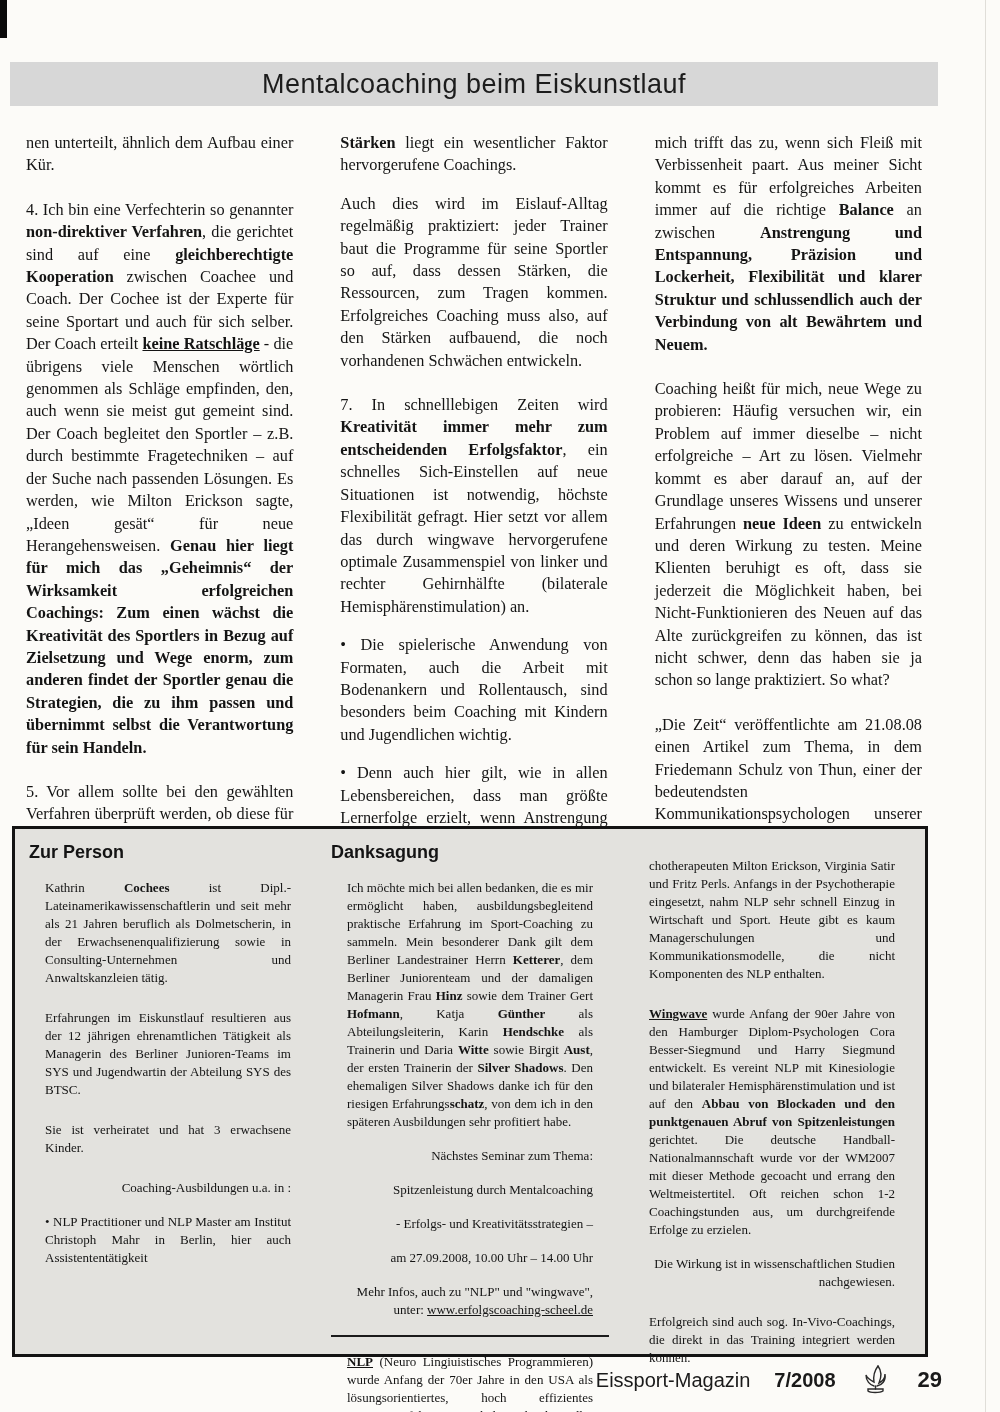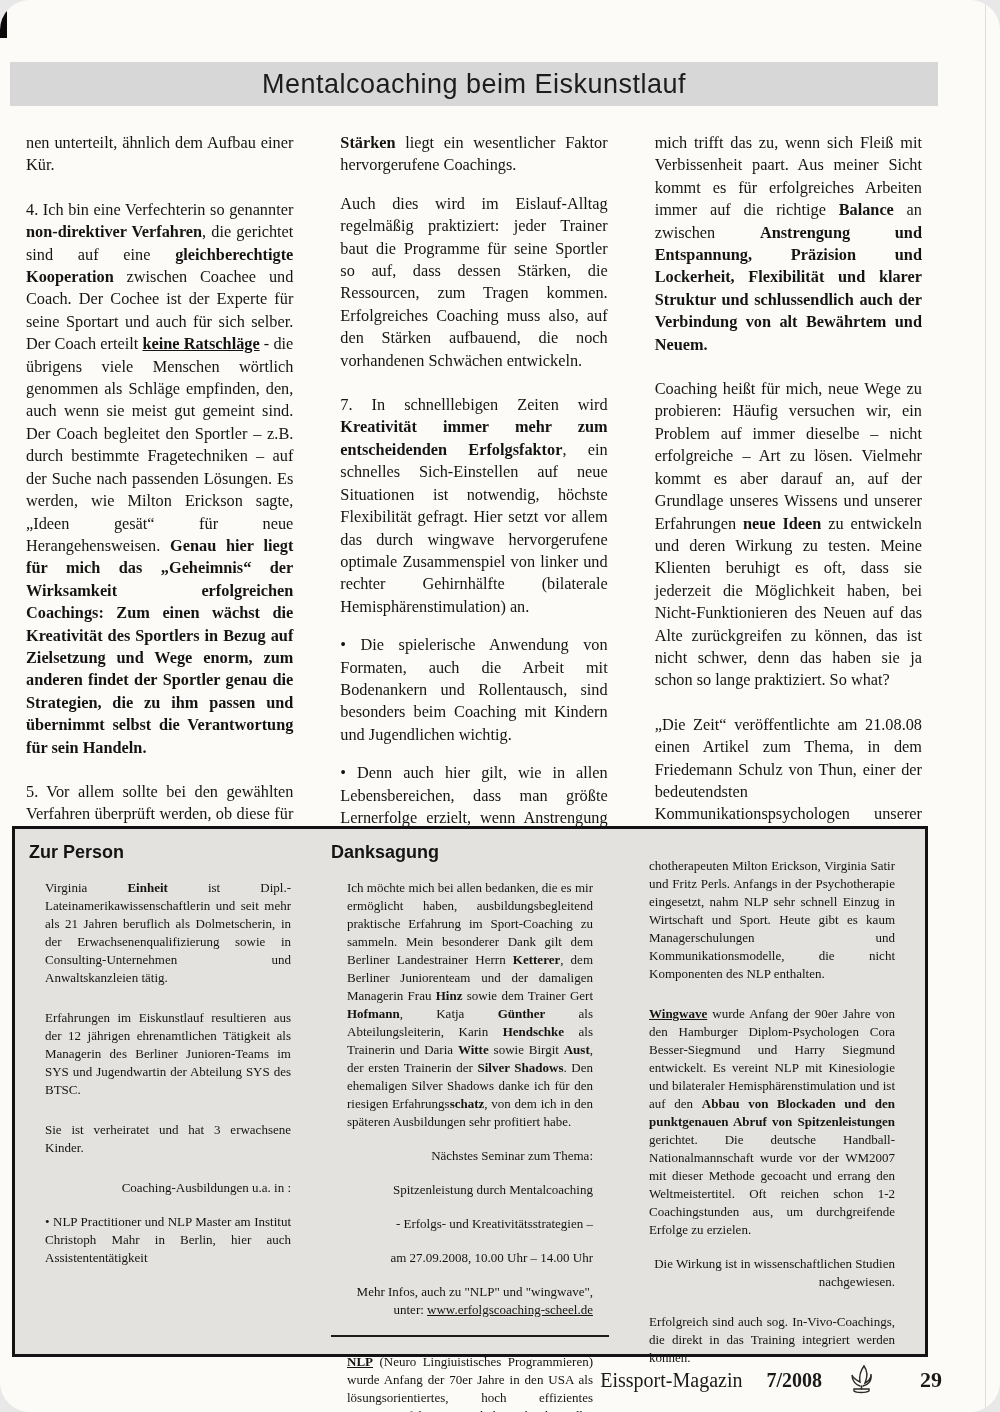--- a/index.html
+++ b/index.html
@@ -4,21 +4,20 @@
 <style>
   html,body{margin:0;padding:0;background:#e8e8e8;}
   .page{
     position:relative;
     width:1000px;height:1412px;
     margin:0 auto;
     background:#fcfbf8;
     overflow:hidden;
     font-family:"Liberation Serif", serif;
     color:#141414;
-    border-radius:30px;
   }
   .corner-mark{
     position:absolute;left:0;top:0;width:7px;height:38px;background:#0a0a0a;
   }
   .scan-edge{
     position:absolute;top:0;right:14px;width:1px;height:100%;background:#e0ded9;
   }
   .header-bar{
     position:absolute;left:10px;top:62px;width:928px;height:44px;
     background:#d7d7d7;
@@ -64,25 +63,25 @@
     box-sizing:border-box;
     border:3px solid #131313;
     background:#e3e2de;
     padding:12px 14px 10px 14px;
     display:flex;gap:24px;
   }
   .info-box .para{font-size:13px;line-height:18px;}
   .footer{
     position:absolute;top:1364px;right:58px;
     display:flex;align-items:center;gap:24px;
-    font-family:Liberation Serif, serif;
+    font-family:Liberation Sans, sans-serif;
     font-size:20px;color:#1a1a1a;
   }
   .footer .issue{font-weight:bold;}
-  .footer .page-number{font-weight:bold;font-size:22px;margin-left:20px;}
+  .footer .page-number{font-weight:bold;font-size:22px;margin-left:4px;}
   .skater-icon{display:inline-block;width:30px;height:32px;}
 </style>
 </head>
 <body>
 
 <div class="page">
 
   <div class="corner-mark"></div>
   <div class="scan-edge"></div>
 
@@ -114,21 +113,21 @@
         <p class="para gap"><span>Coaching heißt für mich, neue Wege zu probieren: Häufig versuchen wir, ein Problem auf immer dieselbe – nicht erfolgreiche – Art zu lösen. Vielmehr kommt es aber darauf an, auf der Grundlage unseres Wissens und unserer Erfahrungen </span><span class="b">neue Ideen</span><span> zu entwickeln und deren Wirkung zu testen. Meine Klienten beruhigt es oft, dass sie jederzeit die Möglichkeit haben, bei Nicht-Funktionieren des Neuen auf das Alte zurückgreifen zu können, das ist nicht schwer, denn das haben sie ja schon so lange praktiziert. So what?</span></p>
         <p class="para gap"><span>„Die Zeit“ veröffentlichte am 21.08.08 einen Artikel zum Thema, in dem Friedemann Schulz von Thun, einer der bedeutendsten Kommunikationspsychologen unserer Zeit, zitiert wird: „…das Schachbrett des Lebens sei komplizierter geworden, die Ausdifferenzierung größer, die Kommunikation komplexer, die Zeit knapper, die Angst vor dem Versagen erheblich, der Effizienzanspruch an den Einzelnen absurd, der Exzellenzdruck auf die Leistungsträger fast grotesk. Unmenschlich also?“</span></p>
         <p class="para"><span>Wie auch immer jeder diese Frage für sich beantwortet, können wir uns diesen Gegebenheiten entziehen und wenn ja, auf welche Weise?</span></p>
         <p class="para gap"><span class="b">Wer auch immer Lust hat, sich auf das Experiment Mentalcoaching einzulassen, ich wünsche viel Spaß und Erfolg!</span><span>   ❑</span></p>
       </div>
   </div>
 
   <div class="info-box">
     <div class="col">
         <div class="box-heading">Zur Person</div>
-        <p class="para"><span>Virginia </span><span class="b">Einheit</span><span> ist Dipl.-Lateinamerikawissenschaftlerin und seit mehr als 21 Jahren beruflich als Dolmetscherin, in der Erwachsenenqualifizierung sowie in Consulting-Unternehmen und Anwaltskanzleien tätig.</span></p>
+        <p class="para"><span>Kathrin </span><span class="b">Cochees</span><span> ist Dipl.-Lateinamerikawissenschaftlerin und seit mehr als 21 Jahren beruflich als Dolmetscherin, in der Erwachsenenqualifizierung sowie in Consulting-Unternehmen und Anwaltskanzleien tätig.</span></p>
         <p class="para gap"><span>Erfahrungen im Eiskunstlauf resultieren aus der 12 jährigen ehrenamtlichen Tätigkeit als Managerin des Berliner Junioren-Teams im SYS und Jugendwartin der Abteilung SYS des BTSC.</span></p>
         <p class="para gap"><span>Sie ist verheiratet und hat 3 erwachsene Kinder.</span></p>
         <p class="para gap left"><span>Coaching-Ausbildungen u.a. in :</span></p>
         <p class="para"><span>• NLP Practitioner und NLP Master am Institut Christoph Mahr in Berlin, hier auch Assistententätigkeit</span></p>
       </div>
     <div class="col">
         <div class="box-heading">Danksagung</div>
         <p class="para"><span>Ich möchte mich bei allen bedanken, die es mir ermöglicht haben, ausbildungsbegleitend praktische Erfahrung im Sport-Coaching zu sammeln. Mein besonderer Dank gilt dem Berliner Landestrainer Herrn </span><span class="b">Ketterer</span><span>, dem Berliner Juniorenteam und der damaligen Managerin Frau </span><span class="b">Hinz</span><span> sowie dem Trainer Gert </span><span class="b">Hofmann</span><span>, Katja </span><span class="b">Günther</span><span> als Abteilungsleiterin, Karin </span><span class="b">Hendschke</span><span> als Trainerin und Daria </span><span class="b">Witte</span><span> sowie Birgit </span><span class="b">Aust</span><span>, der ersten Trainerin der </span><span class="b">Silver Shadows</span><span>. Den ehemaligen Silver Shadows danke ich für den riesigen Erfahrungs</span><span class="b">schatz</span><span>, von dem ich in den späteren Ausbildungen sehr profitiert habe.</span></p>
         <p class="para left"><span>Nächstes Seminar zum Thema:</span></p>
         <p class="para left"><span>Spitzenleistung durch Mentalcoaching</span></p>

